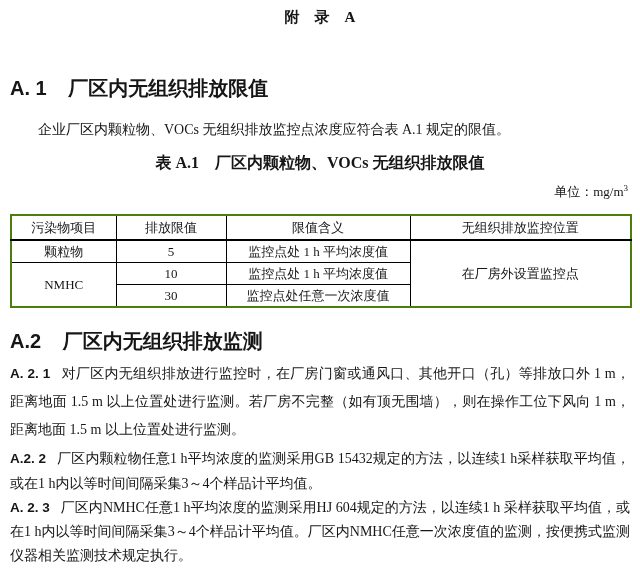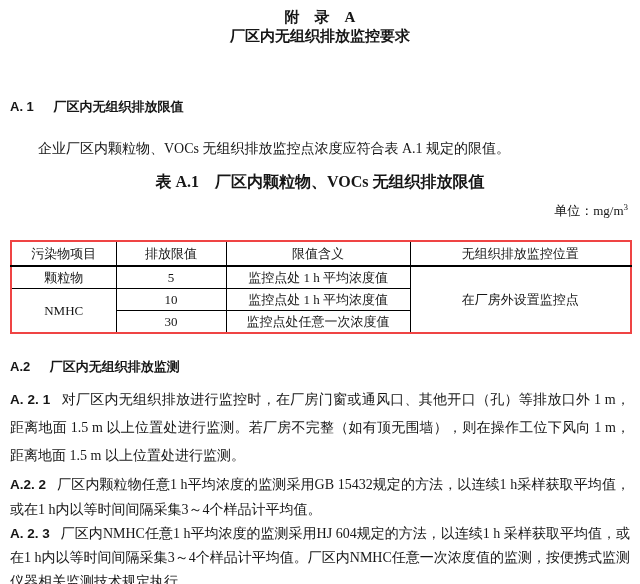--- a/index.html
+++ b/index.html
@@ -8,21 +8,21 @@
     width: 640px; height: 584px; overflow: hidden;
     font-family: "Liberation Serif", "DejaVu Serif", serif;
     color: #161616;
   }
   .page { width: 640px; height: 408px; padding: 8px 10px 8px 10px; }
 
   .doc-header { text-align: center; font-weight: bold; }
   .doc-header .line { font-size: 15px; line-height: 19px; }
 
   .section-heading {
-    font-weight: bold; font-size: 13px; line-height: 20px;
+    font-weight: bold; font-size: 20px; line-height: 20px;
     font-family: "Liberation Sans", "DejaVu Sans", sans-serif;
   }
   .section-heading .sec-label { display: inline-block; }
   .section-heading .sec-title { display: inline-block; margin-left: 16px; }
   .heading-a1 { margin-top: 51px; }
   .heading-a2 { margin-top: 23px; }
 
   .intro-para {
     margin-top: 22px; font-size: 14px; line-height: 20px;
     text-indent: 2em;
@@ -33,23 +33,23 @@
   }
   .table-caption .cap-title { margin-left: 12px; }
 
   .unit-line {
     margin-top: 7px; text-align: right; font-size: 13px; line-height: 16px;
     padding-right: 2px;
   }
   .unit-line sup { font-size: 9px; }
 
   table.limits {
-    margin-top: 21px; width: 620px;
+    margin-top: 14px; width: 620px;
     border-collapse: collapse; table-layout: fixed;
-    border: 2px solid #ef4444;
+    border: 2px solid #4d7c0f;
     font-size: 13px;
   }
   table.limits th, table.limits td {
     border: 1px solid #000; text-align: center; vertical-align: middle;
     font-weight: normal; padding: 2px 2px; line-height: 17px;
   }
   table.limits thead th { height: 25px; border-bottom: 2px solid #000; }
   table.limits tbody td { height: 22px; }
 
   .clause { font-size: 14px; text-align: justify; }
@@ -62,21 +62,20 @@
   .clause-2 { margin-top: 2px; line-height: 25px; }
   .clause-3 { margin-top: 0px; line-height: 24px; }
 </style>
 </head>
 <body>
 
 <div class="page">
 
   <div class="doc-header">
     <div class="line">附　录　A</div>
-    <div class="line">厂区内无组织排放监控要求</div>
   </div>
 
   <div class="section-heading heading-a1">
     <span class="sec-label">A. 1</span>
     <span class="sec-title">厂区内无组织排放限值</span>
   </div>
 
   <p class="intro-para">企业厂区内颗粒物、VOCs 无组织排放监控点浓度应符合表 A.1 规定的限值。</p>
 
   <div class="table-caption">

